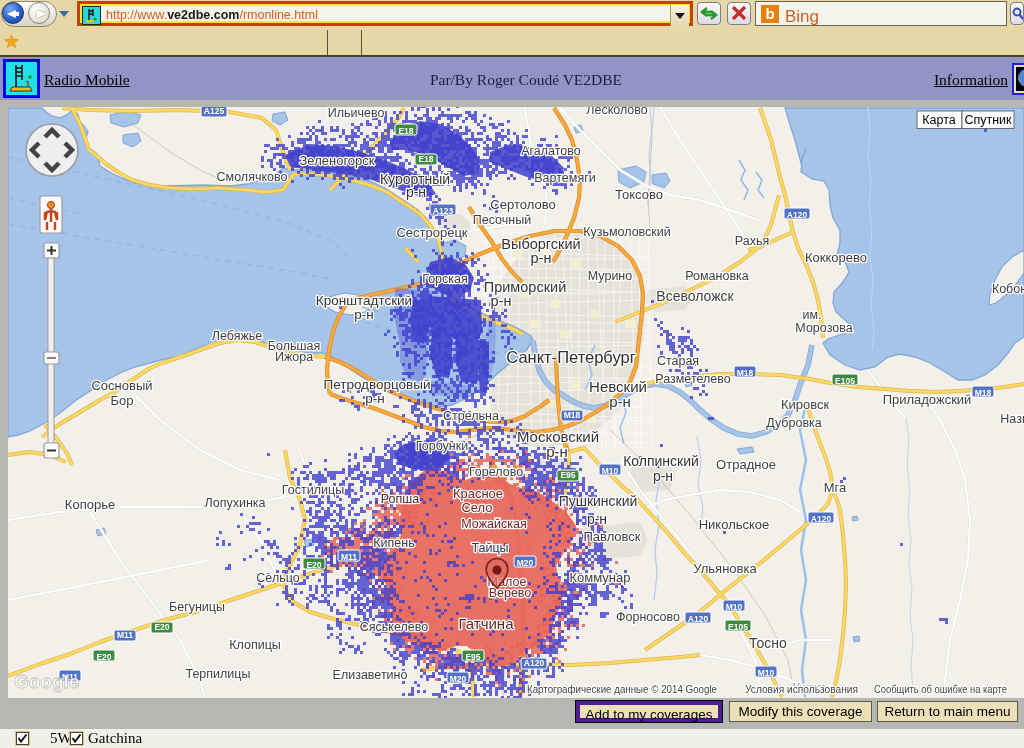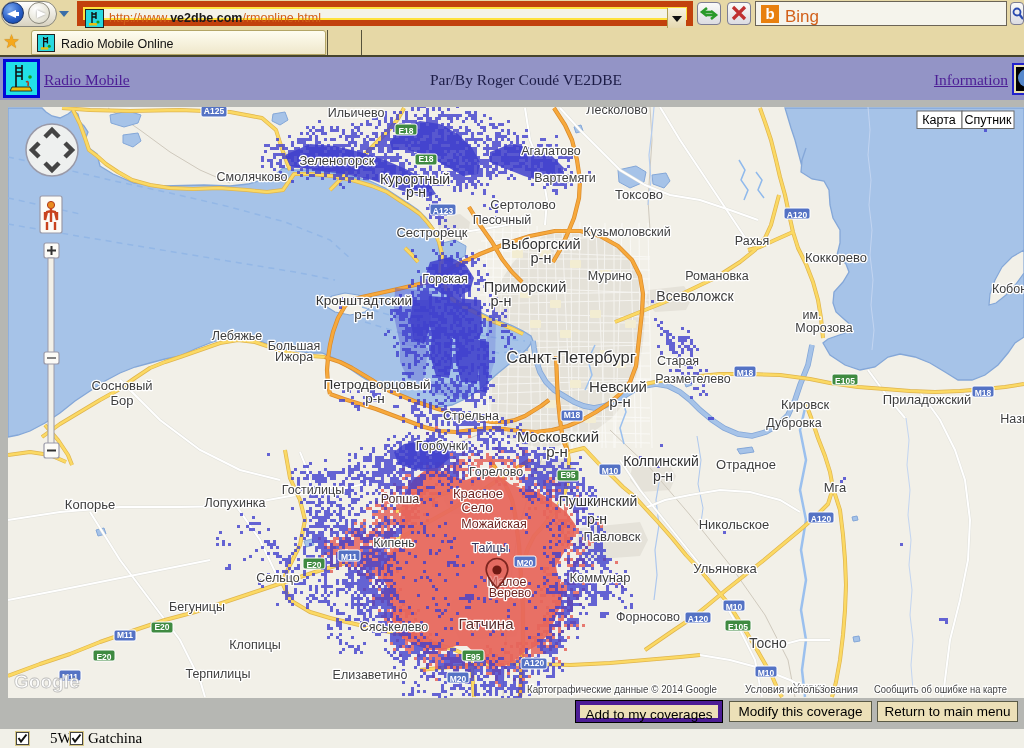--- a/index.html
+++ b/index.html
@@ -14,21 +14,21 @@
 .back:before { content:""; position:absolute; left:11px; top:9px; width:5px; height:4px; background:#fff; }
 .fwd { position:absolute; left:28px; top:2px; width:22px; height:22px; border-radius:50%;
   background:radial-gradient(circle at 35% 30%, #ffffff, #e8e6da 60%, #cfccbc);
   border:1px solid #8a887c; }
 .fwd:after { content:""; position:absolute; left:8px; top:7px; border-left:9px solid #fff;
   border-top:4px solid transparent; border-bottom:4px solid transparent;
   filter:drop-shadow(0 0 1px #999); }
 .navdrop { position:absolute; left:59px; top:11px; width:0; height:0;
   border-left:5px solid transparent; border-right:5px solid transparent; border-top:6px solid #3a6ea8; }
 .abar { position:absolute; left:77px; top:1px; width:616px; height:25px; background:#f4f3e8;
-  border:6px solid #c2410c; box-shadow:inset 0 0 0 2px #ffe23c; }
+  border:3px solid #c2410c; box-shadow:inset 0 0 0 2px #ffe23c; }
 .fav { position:absolute; left:2px; top:2px; width:19px; height:19px; background:#28d8e0;
   border:1px solid #222; }
 .urltext { position:absolute; left:26px; top:4px; font-size:12.5px; color:#d2601a; white-space:pre; }
 .urltext b { color:#1a1a1a; }
 .adrop { position:absolute; right:1px; top:1px; width:19px; height:21px;
   background:linear-gradient(#f8f3e0,#e4d7ae); border-left:1px solid #b0a055; }
 .adrop:after { content:""; position:absolute; left:4px; top:8px; border-left:5px solid transparent;
   border-right:5px solid transparent; border-top:6px solid #111; }
 .sqbtn { position:absolute; top:2px; width:24px; height:23px; border-radius:4px;
   background:linear-gradient(#fafaf8,#dcdce2); border:1px solid #7d7d92; }
@@ -45,21 +45,21 @@
   background:linear-gradient(#fefdf0,#efe7cb); border:1px solid #b3a566;
   border-radius:3px 3px 0 0; }
 .tab .fv { position:absolute; left:5px; top:3px; width:18px; height:18px; background:#28d8e0;
   border:1px solid #222; }
 .tab span { position:absolute; left:29px; top:6px; font-size:12.5px; color:#111; }
 .sep { position:absolute; top:2px; width:1px; height:25px; background:#56523a; }
 .hdr { position:absolute; left:0; top:57px; width:1024px; height:43px; background:#9394c6;
   font-family:"Liberation Serif", serif; }
 .logo { position:absolute; left:3px; top:2px; width:37px; height:39px; background:#22e0e8;
   border:3px solid #0008d8; }
-.hdr a { color:#4c1d95; text-decoration:underline; font-size:15.5px; }
+.hdr a { color:#000000; text-decoration:underline; font-size:15.5px; }
 .rm { position:absolute; left:44px; top:14px; }
 .ctr { position:absolute; left:14px; width:1024px; text-align:center; top:14px; font-size:15.5px;
   color:#1c1c46; }
 .inf { position:absolute; right:16px; top:14px; }
 .ricon { position:absolute; left:1012px; top:6px; width:30px; height:32px; background:#000;
   border:2px solid #2222cc; box-shadow:inset 0 0 0 2px #e8e0b0; }
 .ricon:after { content:""; position:absolute; left:4px; top:4px; width:18px; height:18px;
   border-radius:50%; background:#5588cc; }
 .mapbox { position:absolute; left:8px; top:107px; width:1016px; height:591px; }
 .btnrow { position:absolute; left:0; top:698px; width:1024px; height:31px; background:#b6b7b3; }
@@ -110,28 +110,20 @@
     </div>
  <div class="sqbtn" style="left:1010px; width:14px;">
    <svg width="12" height="21" viewBox="0 0 12 21">
         <circle cx="6" cy="9" r="3.5" stroke="#2a4ab0" stroke-width="1.8" fill="none"></circle>
         <path d="M8.5 11.5 L12 16" stroke="#2a4ab0" stroke-width="2.2"></path>
       </svg>
  </div>
 </div>
 <div class="row2">
  <div class="star">★</div>
- <div class="tab">
-      <div class="fv"><svg width="16" height="16" viewBox="0 0 17 17">
-          <path d="M6 2 L6 14 M6 4 L10 4 M6 7 L10 7 M10 2 L10 9" stroke="#111" stroke-width="1.4" fill="none"></path>
-          <rect x="3" y="13" width="8" height="2.5" fill="#e8c010"></rect>
-          <circle cx="12" cy="12" r="1.6" fill="#1a9a1a"></circle>
-        </svg></div>
-      <span>Radio Mobile Online</span>
-    </div>
  <div class="sep" style="left:327px;"></div>
  <div class="sep" style="left:361px;"></div>
 </div>
 <div class="hdr">
  <div class="logo"><svg width="31" height="33" viewBox="0 0 31 33">
         <path d="M10 3 L10 26 M10 6 L16 6 M10 10 L16 10 M10 14 L16 14 M16 3 L16 18 M7 26 L13 26" stroke="#111" stroke-width="1.6" fill="none"></path>
         <path d="M4 29 L26 29 L24 25 L6 25 Z" fill="#e8c010" stroke="#111" stroke-width="0.8"></path>
         <path d="M20 20 q3 -2 2 4" stroke="#b03a1e" stroke-width="1.6" fill="none"></path>
         <circle cx="24" cy="15" r="1.8" fill="#1a9a1a"></circle>
       </svg></div>

